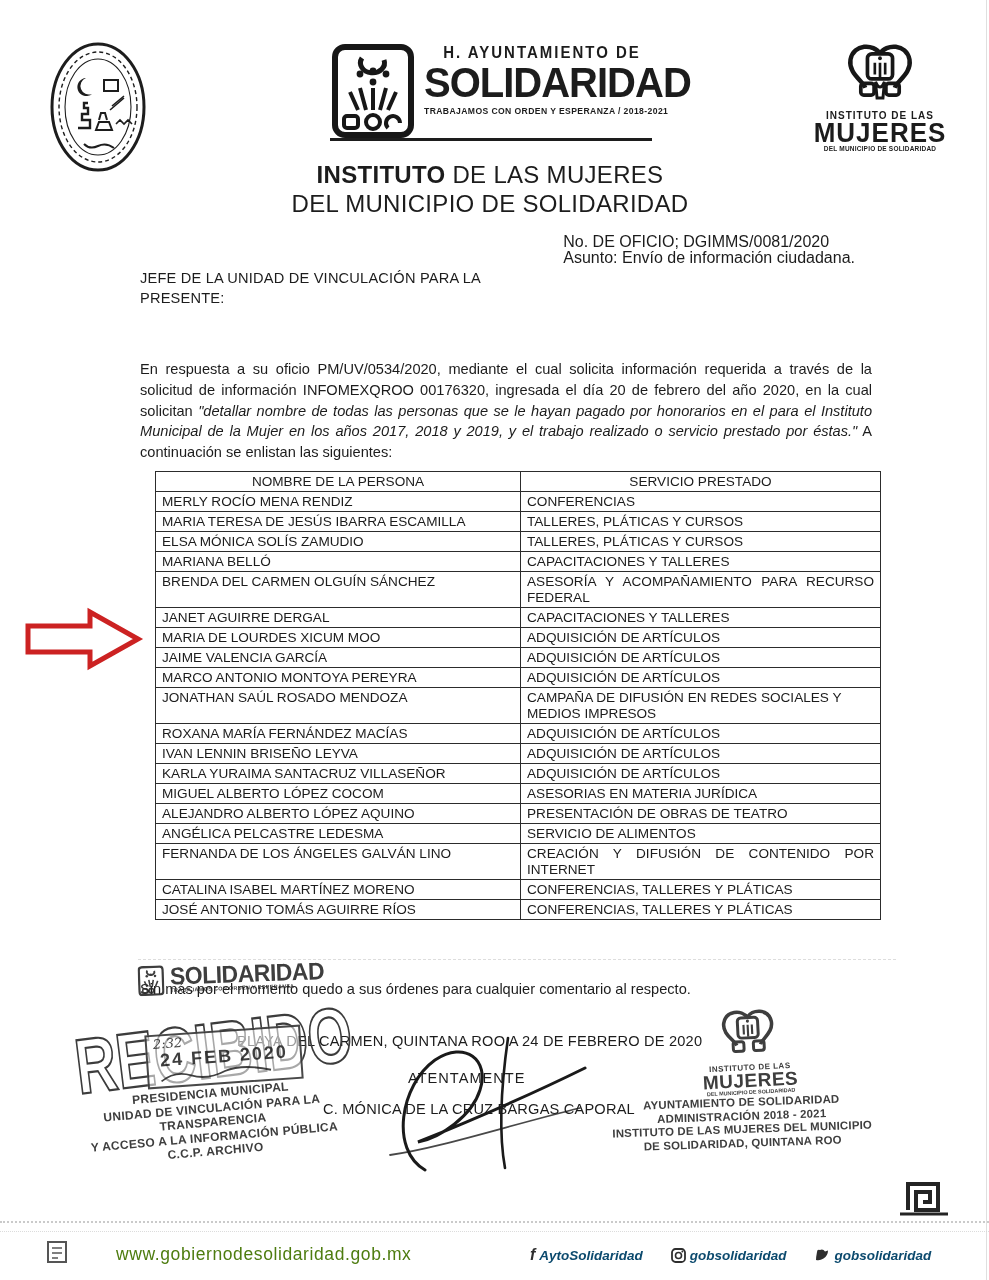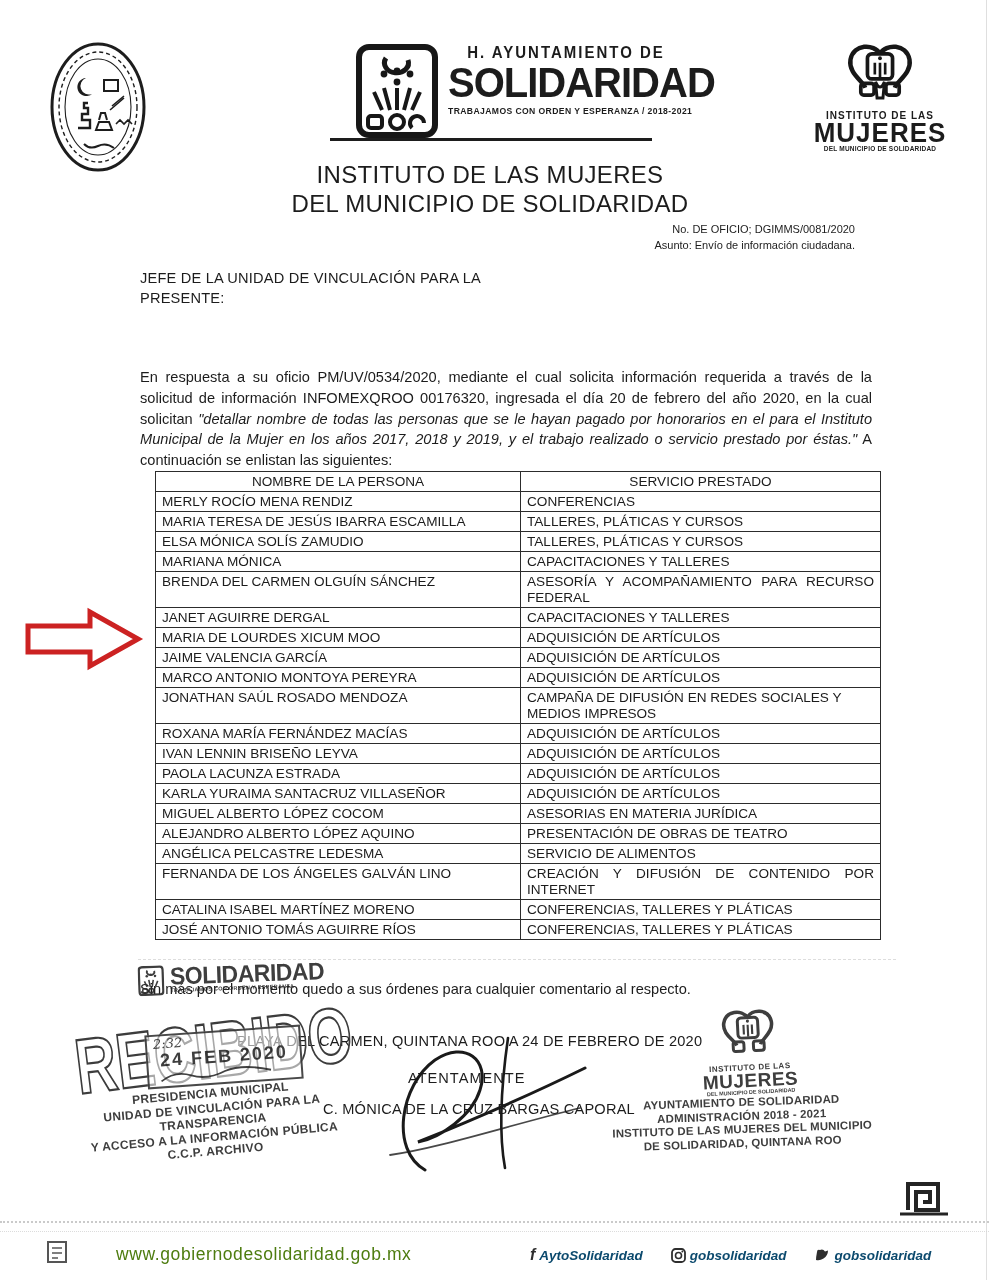--- a/index.html
+++ b/index.html
@@ -6,40 +6,40 @@
   .page{
     position:relative;width:989px;height:1280px;background:#ffffff;
     font-family:"Liberation Sans",sans-serif;color:#1c1c1c;overflow:hidden;
     margin:0 auto;
   }
   .abs{position:absolute;}
   .edge-right{position:absolute;right:2px;top:0;width:1px;height:1280px;background:#c9c9c9;opacity:.6;}
 
   
   .seal{left:48px;top:40px;}
-  .clogo{left:356px;top:44px;width:330px;}
+  .clogo{left:332px;top:44px;width:330px;}
   .clogo-row{display:flex;align-items:flex-start;}
   .clogo-text{margin-left:10px;width:236px;text-align:center;}
   .clogo-line1{font-size:15px;font-weight:700;letter-spacing:2px;transform:scaleY(1.05);}
   .clogo-name{font-size:40px;font-weight:900;letter-spacing:-1px;line-height:40px;transform:scaleY(1.08);margin-top:1px;}
   .clogo-tag{font-size:8.6px;font-weight:700;letter-spacing:.4px;margin-top:4px;white-space:nowrap;}
   .hrule{left:330px;top:138px;width:322px;height:3px;background:#1d1d1d;}
   .rlogo{left:800px;top:42px;width:160px;text-align:center;}
   .rlogo-l1{font-size:10px;font-weight:700;letter-spacing:1px;margin-top:2px;}
   .rlogo-name{font-size:26px;font-weight:900;letter-spacing:1px;line-height:24px;transform:scaleY(1.05);}
   .rlogo-l3{font-size:6.5px;font-weight:700;letter-spacing:.2px;}
 
   
   .doc-title{left:240px;top:160px;width:500px;text-align:center;line-height:29px;font-size:24px;letter-spacing:.3px;}
-  .doc-title .b{font-weight:400;}
-  .refblock{right:134px;top:221px;text-align:right;font-size:11px;line-height:16px;}
+  .doc-title .b{font-weight:700;}
+  .refblock{right:134px;top:234px;font-size:16px;line-height:16px;}
 
   
   .recipient{left:140px;top:268px;font-size:14.6px;line-height:20px;letter-spacing:.2px;}
-  .bodytext{left:140px;top:359px;width:732px;font-size:14.6px;line-height:20.8px;text-align:justify;margin-top:8px;}
+  .bodytext{left:140px;top:359px;width:732px;font-size:14.6px;line-height:20.8px;text-align:justify;}
   .bodytext .q{font-style:italic;}
 
   
   .tbl{left:155px;top:471px;width:726px;border-collapse:collapse;}
   .tbl th,.tbl td{
     border:1.6px solid #2c2c2c;font-size:13.6px;line-height:16px;
     padding:1.5px 6px;vertical-align:top;font-weight:400;
   }
   .tbl th{text-align:center;}
   .tbl td.c1{width:352px;}
@@ -183,21 +183,21 @@
         </tr>
     <tr>
           <td class="c1 just">MARIA TERESA DE JESÚS IBARRA ESCAMILLA</td>
           <td>TALLERES, PLÁTICAS Y CURSOS</td>
         </tr>
     <tr>
           <td class="c1">ELSA MÓNICA SOLÍS ZAMUDIO</td>
           <td>TALLERES, PLÁTICAS Y CURSOS</td>
         </tr>
     <tr>
-          <td class="c1">MARIANA MÓNICA</td>
+          <td class="c1">MARIANA BELLÓ</td>
           <td>CAPACITACIONES Y TALLERES</td>
         </tr>
     <tr>
           <td class="c1">BRENDA DEL CARMEN OLGUÍN SÁNCHEZ</td>
           <td class="just">ASESORÍA Y ACOMPAÑAMIENTO PARA RECURSO FEDERAL</td>
         </tr>
     <tr>
           <td class="c1">JANET AGUIRRE DERGAL</td>
           <td>CAPACITACIONES Y TALLERES</td>
         </tr>
@@ -216,24 +216,20 @@
     <tr>
           <td class="c1">JONATHAN SAÚL ROSADO MENDOZA</td>
           <td>CAMPAÑA DE DIFUSIÓN EN REDES SOCIALES Y MEDIOS IMPRESOS</td>
         </tr>
     <tr>
           <td class="c1">ROXANA MARÍA FERNÁNDEZ MACÍAS</td>
           <td>ADQUISICIÓN DE ARTÍCULOS</td>
         </tr>
     <tr>
           <td class="c1">IVAN LENNIN BRISEÑO LEYVA</td>
-          <td>ADQUISICIÓN DE ARTÍCULOS</td>
-        </tr>
-    <tr>
-          <td class="c1">PAOLA LACUNZA ESTRADA</td>
           <td>ADQUISICIÓN DE ARTÍCULOS</td>
         </tr>
     <tr>
           <td class="c1">KARLA YURAIMA SANTACRUZ VILLASEÑOR</td>
           <td>ADQUISICIÓN DE ARTÍCULOS</td>
         </tr>
     <tr>
           <td class="c1">MIGUEL ALBERTO LÓPEZ COCOM</td>
           <td>ASESORIAS EN MATERIA JURÍDICA</td>
         </tr>

